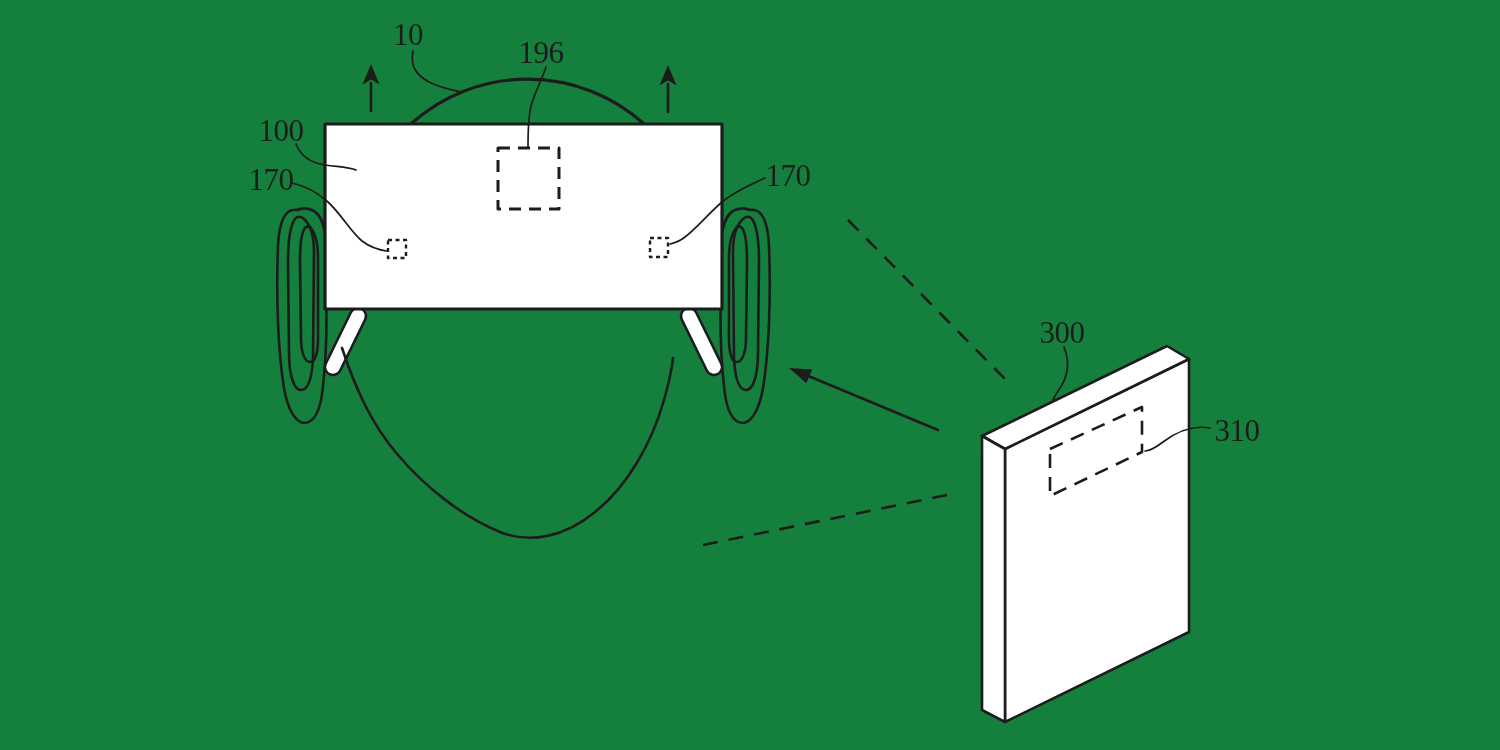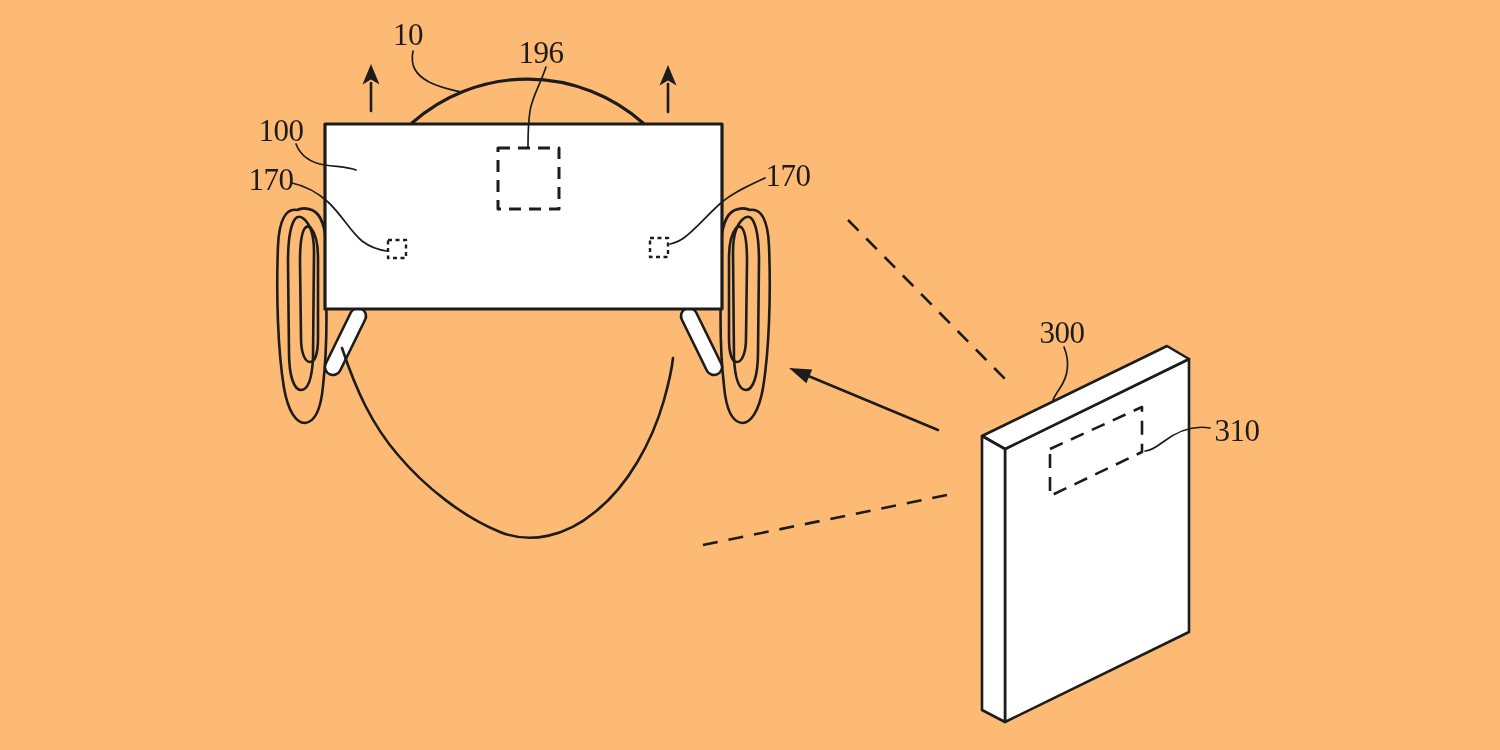--- a/index.html
+++ b/index.html
@@ -8,21 +8,21 @@
     background: #ffffff;
     width: 1500px;
     height: 750px;
     overflow: hidden;
     font-family: "Liberation Serif", "DejaVu Serif", serif;
   }
   .stage {
     position: relative;
     width: 1500px;
     height: 750px;
-    background: #fdba74;
+    background: #15803d;
   }
   svg { display: block; }
   .ink {
     stroke: currentColor;
     fill: none;
     stroke-width: 2.6;
     stroke-linecap: round;
     stroke-linejoin: round;
   }
   .thick { stroke-width: 3.2; }

